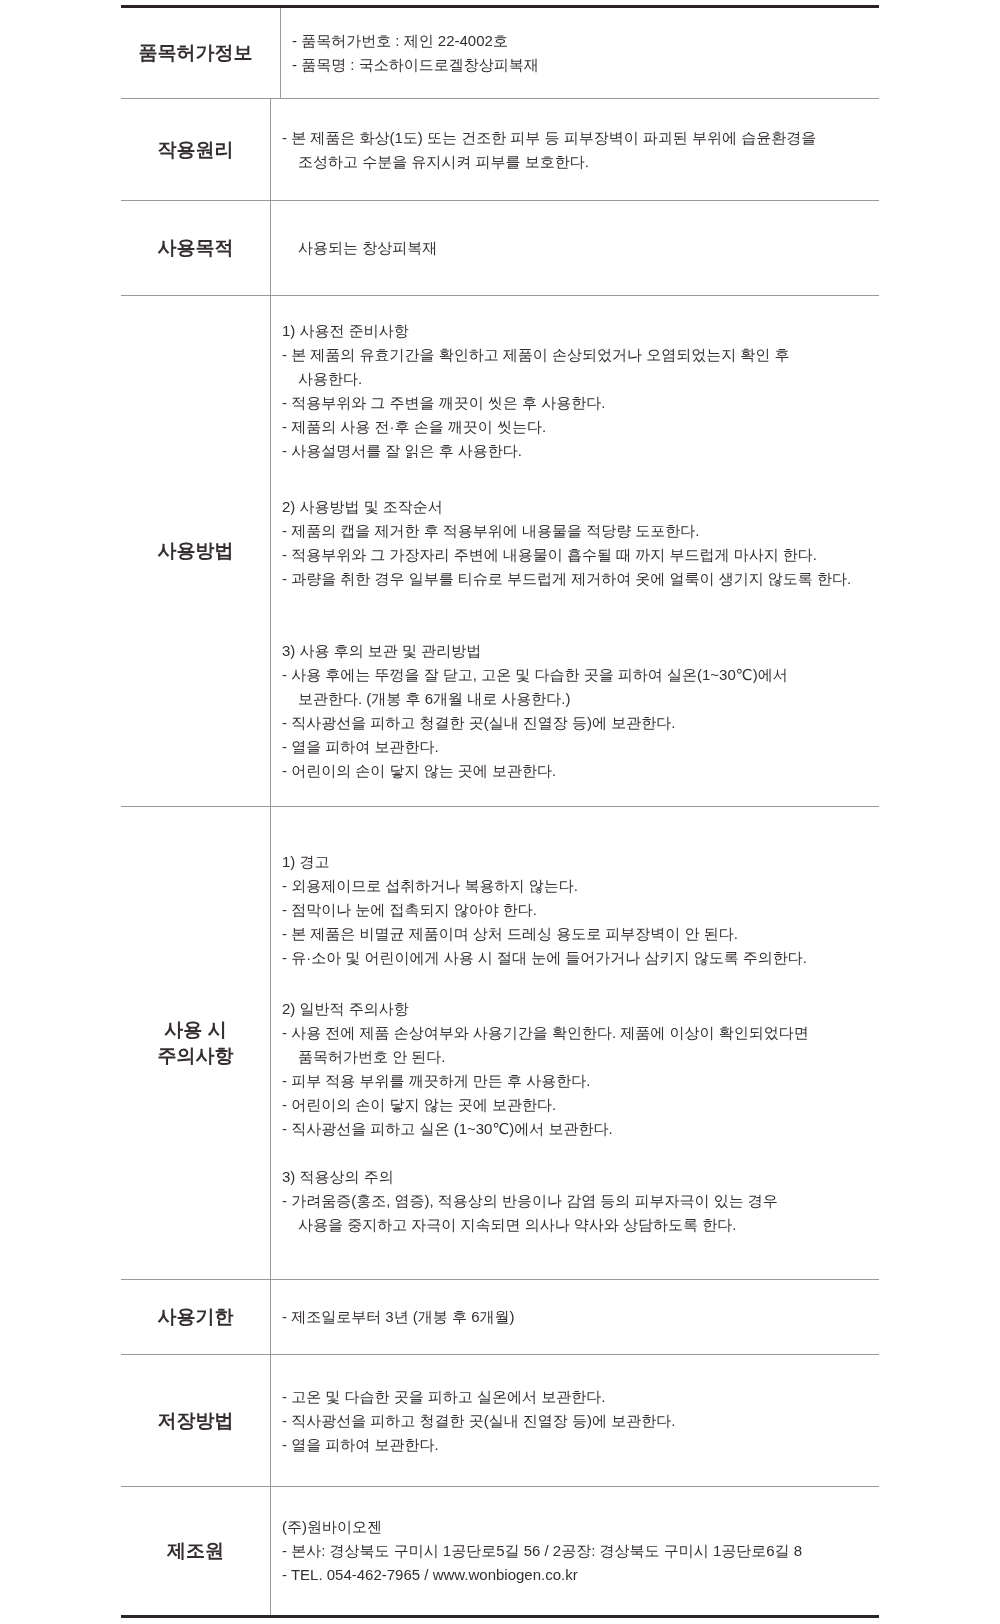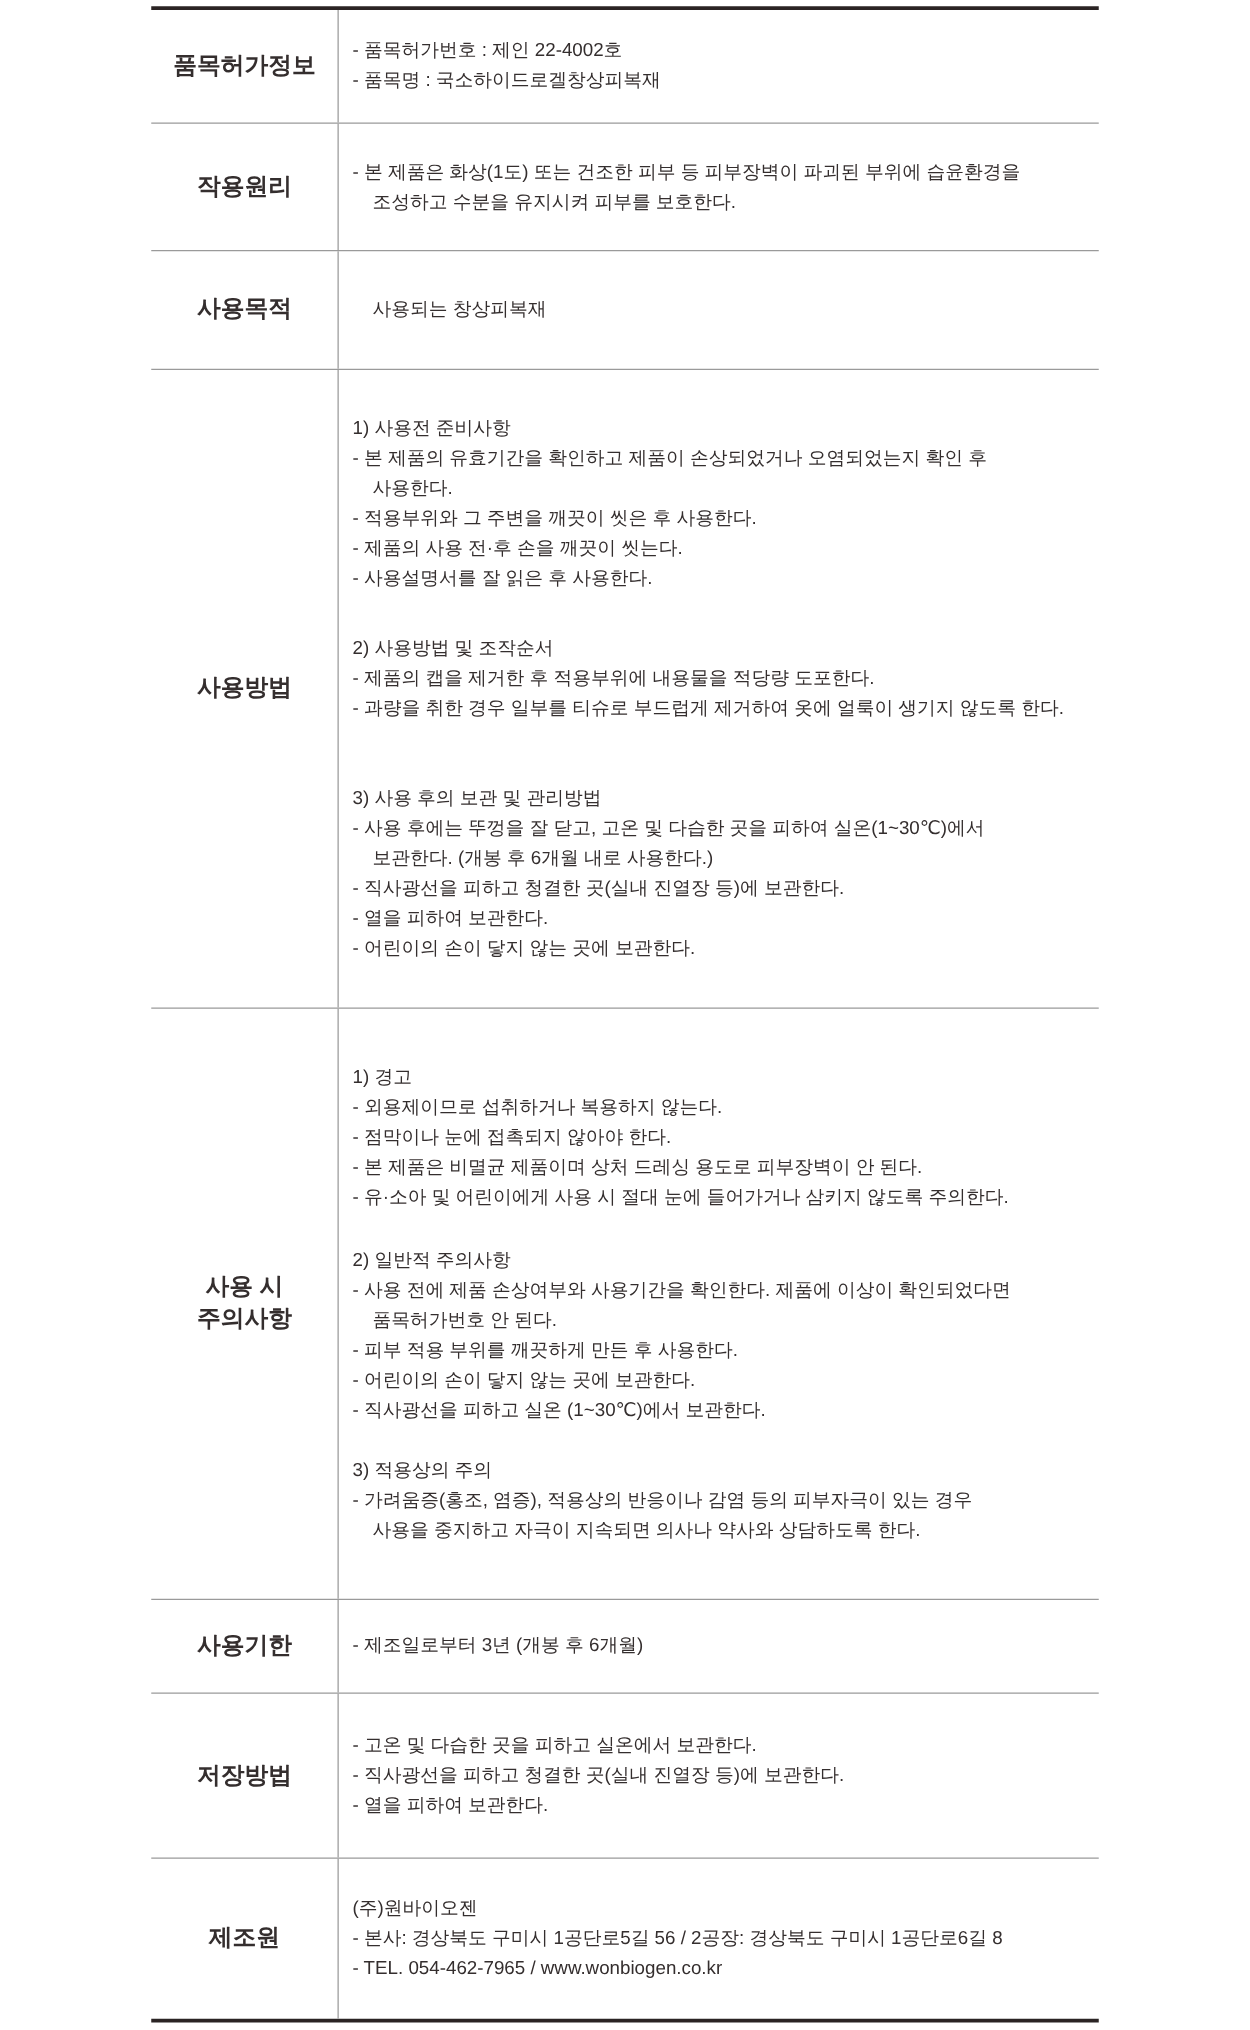--- a/index.html
+++ b/index.html
@@ -60,21 +60,21 @@
   .line.h { font-weight: normal; }
   .line.b { padding-left: 16px; text-indent: -16px; }
   .line.c { padding-left: 16px; }
   .line.s { flex: none; }
 </style>
 </head>
 <body>
 
 <div class="page">
   <div class="doc-table">
-  <div class="row" style="height: 91px;">
+  <div class="row" style="height: 91px; gap: 10px;">
     <div class="label-cell">품목허가정보</div>
     <div class="content-cell">
           <div class="line b">- 품목허가번호 : 제인 22-4002호</div>
           <div class="line b">- 품목명 : 국소하이드로겔창상피복재</div>
         </div>
   </div>
 
   <div class="row" style="height: 102px;">
     <div class="label-cell">작용원리</div>
     <div class="content-cell">
@@ -95,20 +95,21 @@
     <div class="content-cell">
           <div class="line h">1) 사용전 준비사항</div>
           <div class="line b">- 본 제품의 유효기간을 확인하고 제품이 손상되었거나 오염되었는지 확인 후</div>
           <div class="line c">사용한다.</div>
           <div class="line b">- 적용부위와 그 주변을 깨끗이 씻은 후 사용한다.</div>
           <div class="line b">- 제품의 사용 전·후 손을 깨끗이 씻는다.</div>
           <div class="line b">- 사용설명서를 잘 읽은 후 사용한다.</div>
           <div class="line s" style="height: 32px;"></div>
           <div class="line h">2) 사용방법 및 조작순서</div>
           <div class="line b">- 제품의 캡을 제거한 후 적용부위에 내용물을 적당량 도포한다.</div>
+          <div class="line b">- 적용부위와 그 가장자리 주변에 내용물이 흡수될 때 까지 부드럽게 마사지 한다.</div>
           <div class="line b">- 과량을 취한 경우 일부를 티슈로 부드럽게 제거하여 옷에 얼룩이 생기지 않도록 한다.</div>
           <div class="line s" style="height: 48px;"></div>
           <div class="line h">3) 사용 후의 보관 및 관리방법</div>
           <div class="line b">- 사용 후에는 뚜껑을 잘 닫고, 고온 및 다습한 곳을 피하여 실온(1~30℃)에서</div>
           <div class="line c">보관한다. (개봉 후 6개월 내로 사용한다.)</div>
           <div class="line b">- 직사광선을 피하고 청결한 곳(실내 진열장 등)에 보관한다.</div>
           <div class="line b">- 열을 피하여 보관한다.</div>
           <div class="line b">- 어린이의 손이 닿지 않는 곳에 보관한다.</div>
         </div>
   </div>

